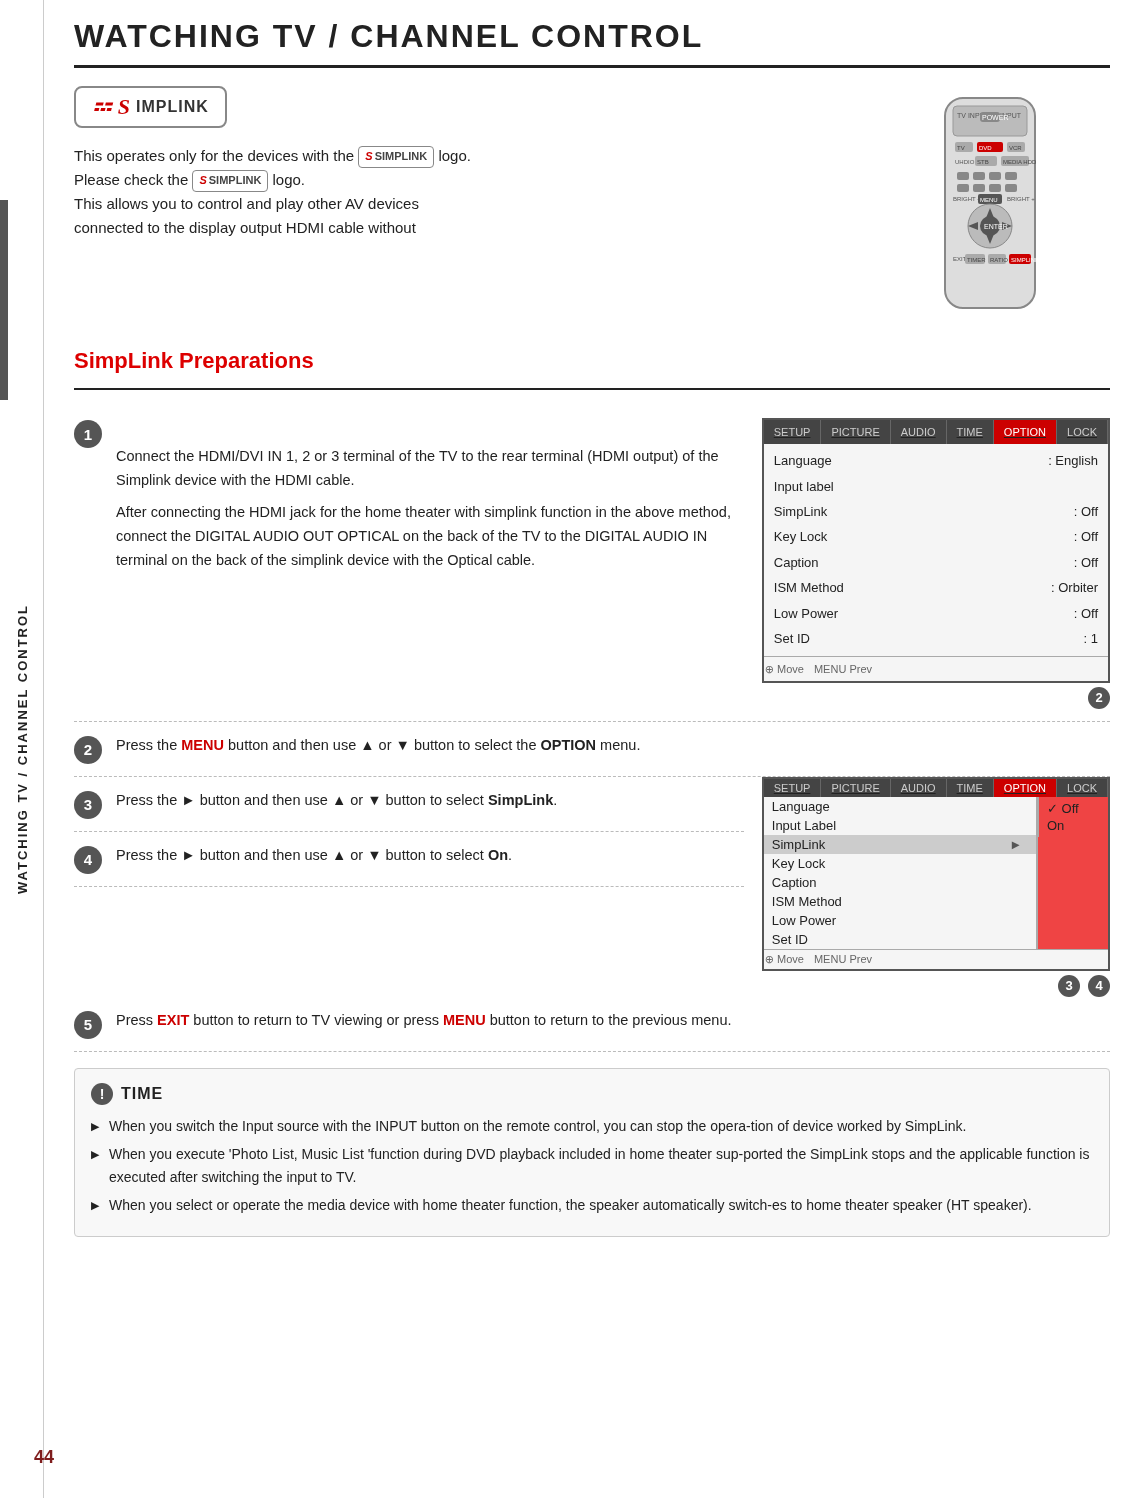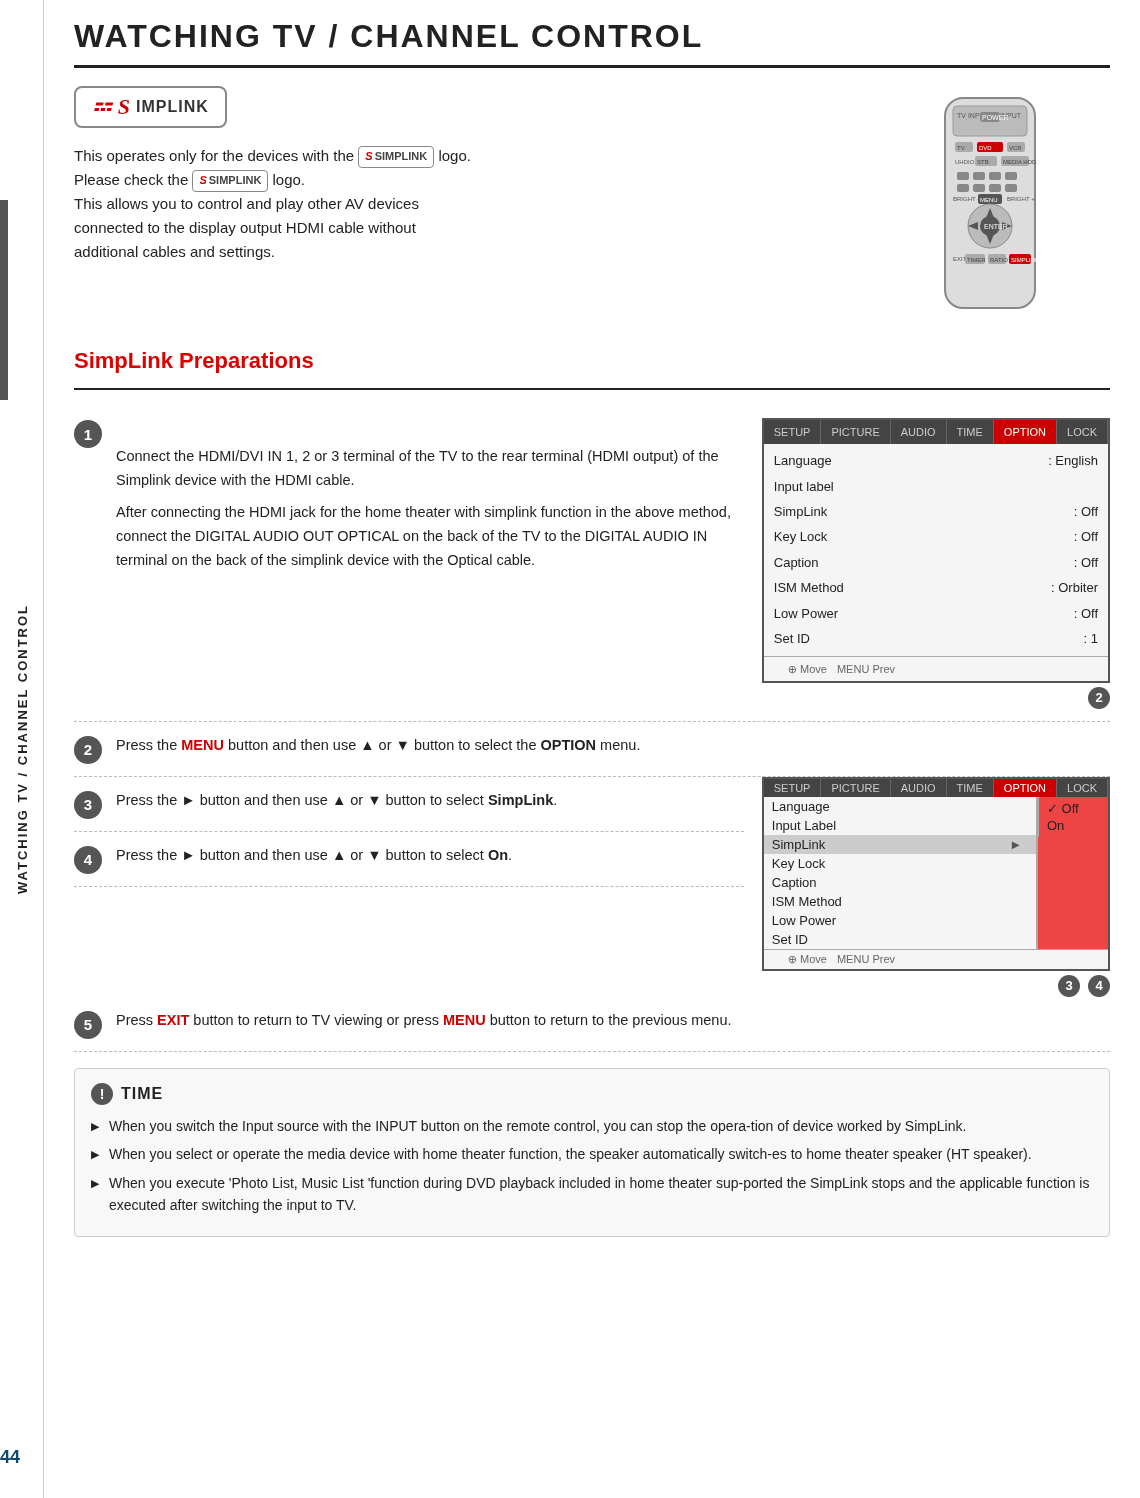--- a/index.html
+++ b/index.html
@@ -22,24 +22,24 @@
       align-items: center;
       border-right: 1px solid #ccc;
       position: relative;
       min-height: 1498px;
     }
     .sidebar-page-num {
       position: absolute;
       bottom: 30px;
       left: 0;
       width: 54px;
-      text-align: left;
+      text-align: right;
       font-weight: bold;
       font-size: 18px;
-      color: #0c4a6e;
+      color: #7f1d1d;
     }
     .sidebar-rotated {
       position: absolute;
       top: 50%;
       left: 50%;
       transform: translate(-50%, -50%) rotate(-90deg);
       white-space: nowrap;
       font-size: 13px;
       font-weight: bold;
       letter-spacing: 2px;
@@ -189,20 +189,21 @@
     
     .menu-panel {
       border: 2px solid #555;
       background: #f5f5f5;
       min-width: 260px;
       font-size: 13px;
     }
     .menu-panel-header {
       display: flex;
       background: #eab308;
+      text-decoration: underline;
     }
     .menu-tab {
       padding: 3px 10px;
       font-size: 11px;
       color: #ccc;
       background: #444;
       border-right: 1px solid #666;
     }
     .menu-tab.active {
       background: #c00;
@@ -215,21 +216,21 @@
       display: flex;
       padding: 2px 10px;
       justify-content: space-between;
       font-size: 13px;
     }
     .menu-row.highlighted { background: #ccc; }
     .menu-row-label { color: #222; }
     .menu-row-value { color: #222; }
     .menu-footer {
       border-top: 1px solid #aaa;
-      padding: 3px 24px;
+      padding: 3px 1px;
       font-size: 11px;
       color: #666;
       display: flex;
       gap: 10px;
     }
     .step-badge {
       width: 22px;
       height: 22px;
       border-radius: 50%;
       background: #555;
@@ -362,21 +363,20 @@
         <p>
           <span>Please check the</span>
           <span class="inline-logo">
               <span class="s">S</span>
               <span>SIMPLINK</span>
             </span>
           <span>logo.</span>
         </p>
         <p>This allows you to control and play other AV devices</p>
         <p>connected to the display output HDMI cable without</p>
-        <p>additional cables and settings.</p>
       </div>
     </div>
 
     <div class="top-right">
       <svg class="remote-svg" viewBox="0 0 210 220" xmlns="http://www.w3.org/2000/svg">
 
         <rect x="60" y="2" width="90" height="210" rx="18" ry="18" fill="#ddd" stroke="#888" stroke-width="2"></rect>
 
         <rect x="68" y="10" width="74" height="30" rx="4" fill="#bbb" stroke="#999" stroke-width="1"></rect>
 
@@ -594,18 +594,18 @@
     </div>
   </div>
 
   <div class="note-section">
     <div class="note-header">
       <div class="note-icon">!</div>
       <span class="note-title">TIME</span>
     </div>
     <ul class="note-list">
       <li>When you switch the Input source with the INPUT button on the remote control, you can stop the opera-tion of device worked by SimpLink.</li>
+      <li>When you execute 'Photo List, Music List 'function during DVD playback included in home theater sup-ported the SimpLink stops and the applicable function is executed after switching the input to TV.</li>
       <li>When you select or operate the media device with home theater function, the speaker automatically switch-es to home theater speaker (HT speaker).</li>
-      <li>When you execute 'Photo List, Music List 'function during DVD playback included in home theater sup-ported the SimpLink stops and the applicable function is executed after switching the input to TV.</li>
     </ul>
   </div>
 
 </div>
 
 </body></html>

